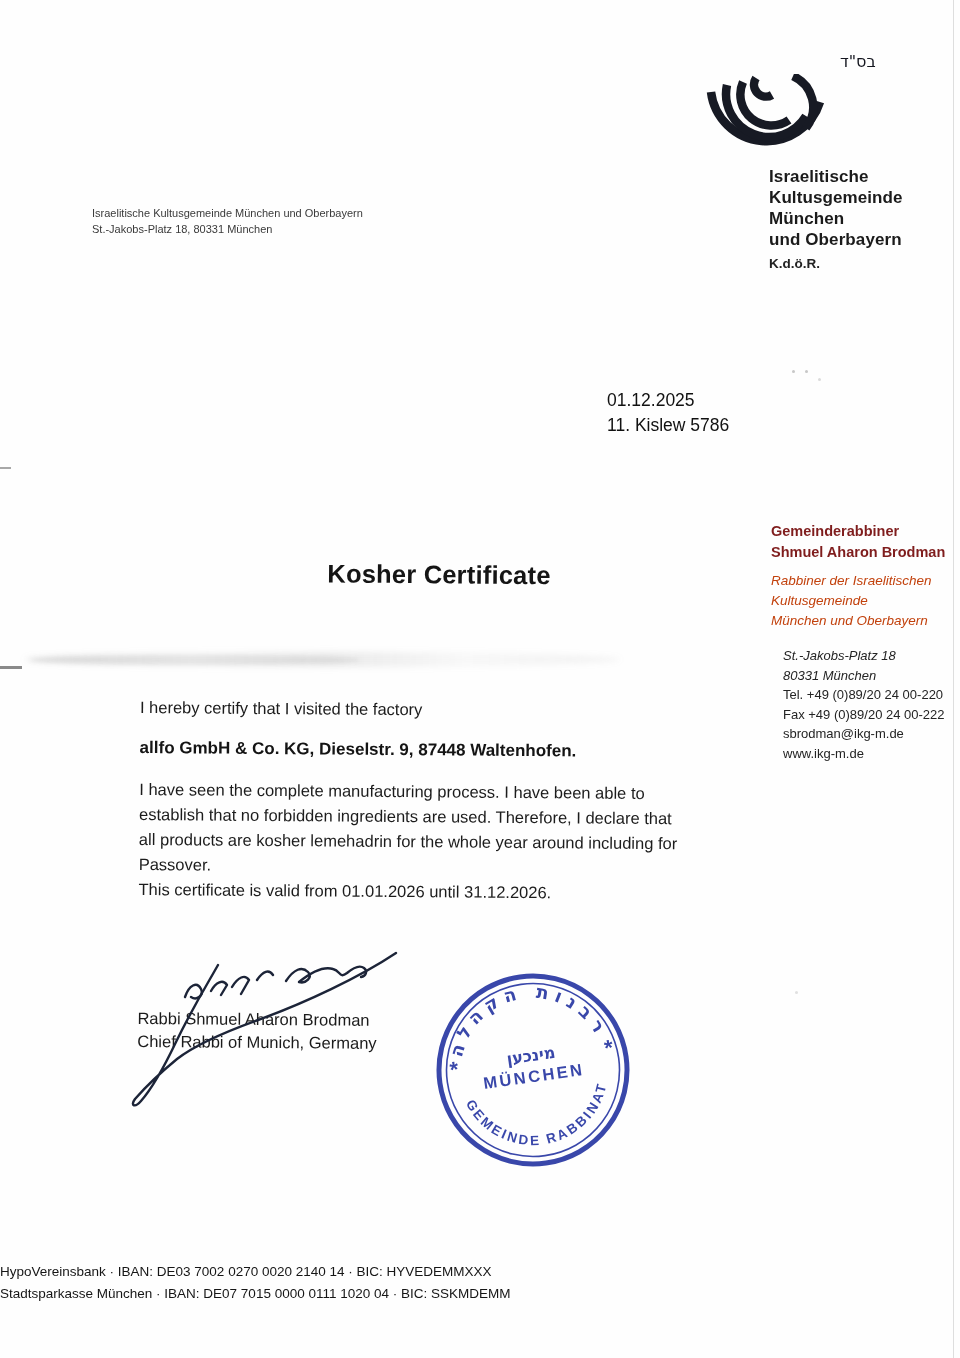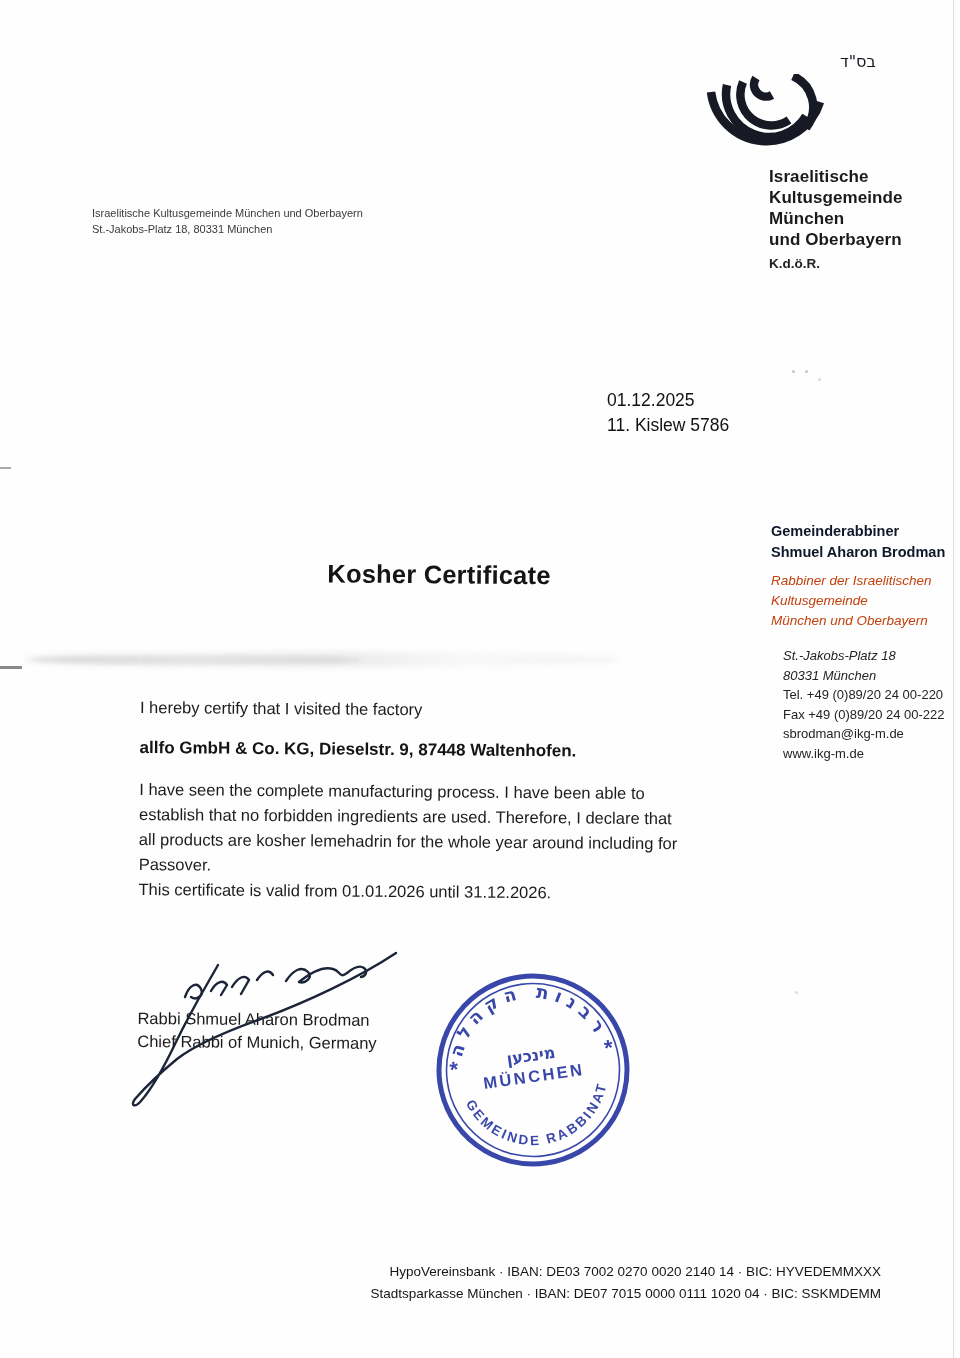--- a/index.html
+++ b/index.html
@@ -30,39 +30,39 @@
   
   .bsd{left:840px;top:52px;width:110px;font-family:"DejaVu Sans",sans-serif;font-size:16px;color:#14161f;}
   .logo{left:698px;top:74px;}
   .org-block{left:769px;top:166px;font-size:17px;font-weight:bold;line-height:21px;color:#1b1b1b;letter-spacing:.1px;}
   .org-legal{left:769px;top:256px;font-size:13.5px;font-weight:700;color:#222;}
   .sender{left:92px;top:206px;font-size:11px;line-height:15.5px;color:#3a3a3a;}
   
   .date-block{left:607px;top:388px;font-size:17.5px;line-height:24.5px;color:#111;}
   
   .rabbi-hebrew{left:740px;top:485px;width:212px;text-align:right;font-family:"DejaVu Sans",sans-serif;font-size:20px;font-weight:600;color:#16161c;}
-  .rabbi-bold{left:771px;top:521px;font-size:14.5px;font-weight:bold;line-height:21px;color:#0f172a;}
+  .rabbi-bold{left:771px;top:521px;font-size:14.5px;font-weight:bold;line-height:21px;color:#7f1d1d;}
   .rabbi-desc{left:771px;top:571px;font-size:13.5px;font-style:italic;line-height:20px;color:#c2410c;}
   .contact{left:771px;top:646px;font-size:13px;line-height:19.5px;color:#242424;margin-left:12px;}
   .contact .it{font-style:italic;}
   
   .main-col{left:0;top:0;width:960px;height:1358px;transform:rotate(.45deg);transform-origin:140px 700px;}
   .doc-title{left:140px;top:558px;width:596px;text-align:center;font-size:25.5px;font-weight:bold;letter-spacing:.2px;color:#151515;}
   .intro{left:140px;top:698px;font-size:16.5px;color:#1c1c1c;}
   .factory{left:140px;top:738px;font-size:17px;font-weight:bold;color:#141414;}
   .body-par{left:140px;top:777px;width:610px;font-size:16.5px;line-height:25px;color:#1c1c1c;}
   .validity{left:140px;top:880px;font-size:16.5px;color:#1c1c1c;}
   .signed-block{left:140px;top:1007px;font-size:16.5px;line-height:23px;color:#1b1b1b;}
   
   .sig-svg{left:100px;top:935px;}
   .stamp-svg{left:430px;top:966px;opacity:.93;}
   .stamp-text{fill:#2b3aa4;font-family:"Liberation Sans",sans-serif;font-weight:bold;}
   .stamp-hebrew{fill:#2b3aa4;font-family:"DejaVu Sans",sans-serif;font-weight:bold;}
   
-  .footer{left:0;top:1261px;width:881px;text-align:right;font-size:13.5px;line-height:22px;color:#161616;}
+  .footer{left:0;top:1261px;width:881px;text-align:left;font-size:13.5px;line-height:22px;color:#161616;}
 </style>
 </head>
 <body>
 
 <div class="page">
 
   <div class="abs scan-line-right"></div>
   <div class="abs fold-mark-1"></div>
   <div class="abs fold-mark-2"></div>
   <div class="abs smudge"></div>

